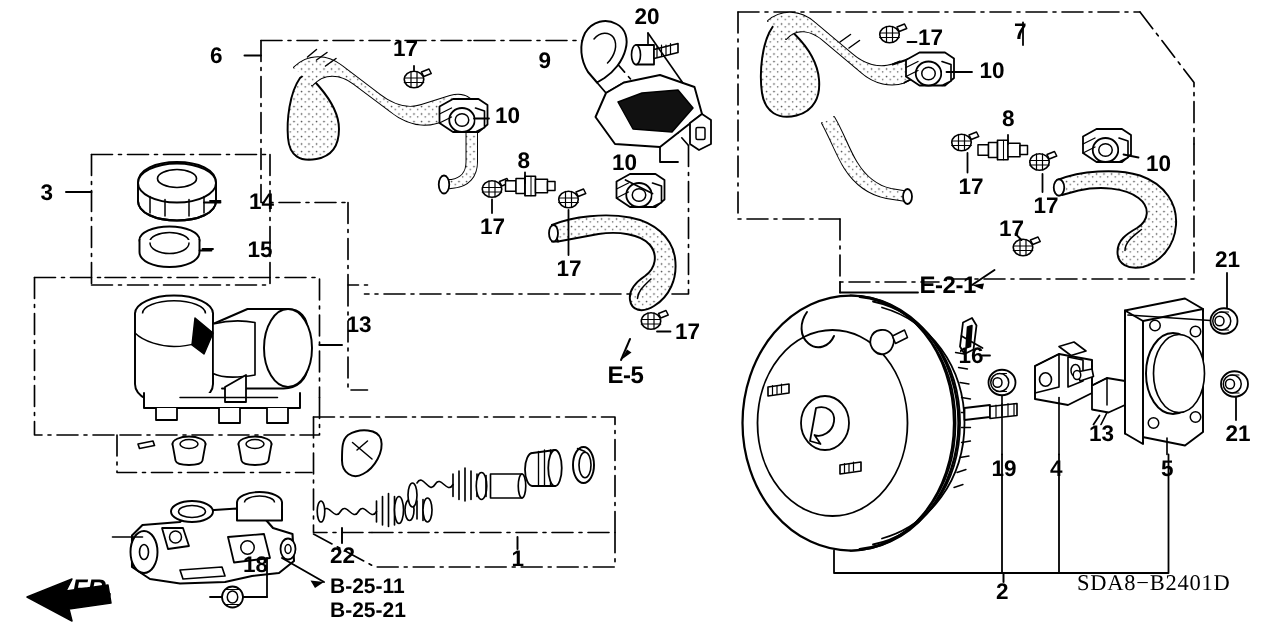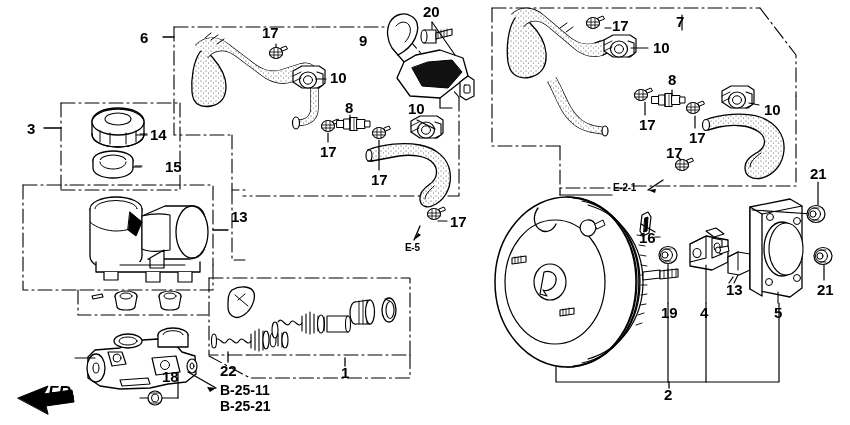--- a/index.html
+++ b/index.html
@@ -2,21 +2,21 @@
 <html><head>
 <meta charset="utf-8">
 <style>
   html,body{margin:0;padding:0;background:#fff;}
   body{width:850px;height:425px;overflow:hidden;
        font-family:"Liberation Sans",sans-serif;color:#000;}
   #stage{position:relative;width:850px;height:425px;background:#ffffff;}
   svg#art{position:absolute;left:0;top:0;width:850px;height:425px;}
   .lbl{position:absolute;font-weight:bold;font-size:15px;line-height:1;
        color:#000;white-space:nowrap;font-family:"Liberation Sans",sans-serif;}
-  .lbl.ref{font-size:10px;letter-spacing:-0.3px;}
+  .lbl.ref{font-size:16px;letter-spacing:-0.3px;}
   .lbl.fr{font-size:17px;font-style:italic;}
   .lbl.code{font-weight:normal;font-size:15px;
        font-family:"Liberation Serif",serif;letter-spacing:.5px;}
   .lbl.bcode{font-size:14px;font-weight:bold;}
 </style>
 </head>
 <body>
 
 <div id="stage">
 
@@ -396,21 +396,21 @@
 <div class="lbl" style="left:676px;top:14px;">7</div>
 <div class="lbl" style="left:612px;top:18px;">17</div>
 <div class="lbl" style="left:653px;top:40px;">10</div>
 <div class="lbl" style="left:668px;top:72px;">8</div>
 <div class="lbl" style="left:639px;top:117px;">17</div>
 <div class="lbl" style="left:689px;top:130px;">17</div>
 <div class="lbl" style="left:764px;top:102px;">10</div>
 <div class="lbl" style="left:666px;top:145px;">17</div>
 
 <div class="lbl" style="left:27px;top:121px;">3</div>
-<div class="lbl" style="left:150px;top:127px;">14</div>
+<div class="lbl" style="left:166px;top:127px;">14</div>
 <div class="lbl" style="left:145px;top:159px;margin-left:20px;">15</div>
 <div class="lbl" style="left:231px;top:209px;">13</div>
 <div class="lbl" style="left:220px;top:363px;">22</div>
 <div class="lbl" style="left:341px;top:365px;">1</div>
 <div class="lbl" style="left:122px;top:369px;margin-left:40px;">18</div>
 
 <div class="lbl" style="left:639px;top:230px;">16</div>
 <div class="lbl" style="left:661px;top:305px;">19</div>
 <div class="lbl" style="left:700px;top:305px;">4</div>
 <div class="lbl" style="left:726px;top:282px;">13</div>
@@ -419,14 +419,15 @@
 <div class="lbl" style="left:817px;top:282px;">21</div>
 <div class="lbl" style="left:664px;top:387px;">2</div>
 
 <div class="lbl ref" style="left:405px;top:243px;">E-5</div>
 <div class="lbl ref" style="left:613px;top:183px;">E-2-1</div>
 
 <div class="lbl bcode" style="left:220px;top:383px;">B-25-11</div>
 <div class="lbl bcode" style="left:220px;top:399px;">B-25-21</div>
 
 <div class="lbl fr" style="left:48px;top:384px;">FR.</div>
+<div class="lbl code" style="left:718px;top:382px;">SDA8−B2401D</div>
 
 </div>
 
 </body></html>

